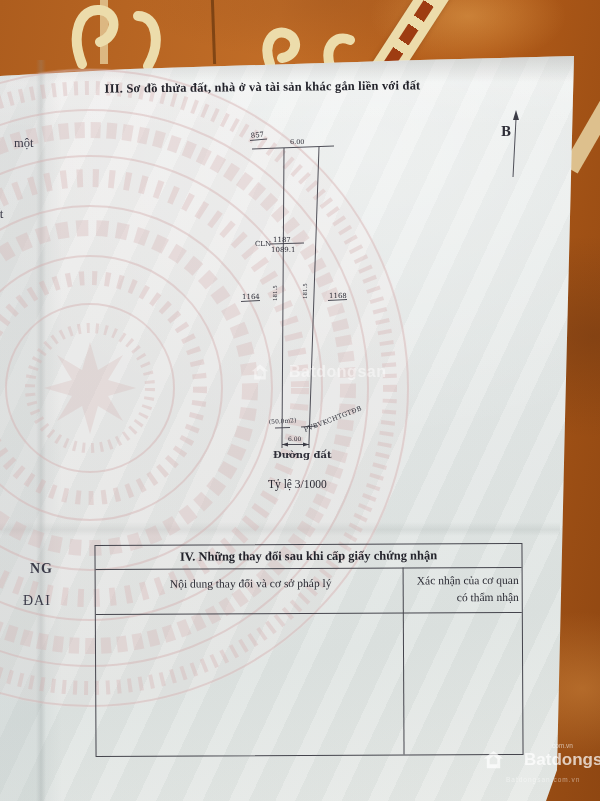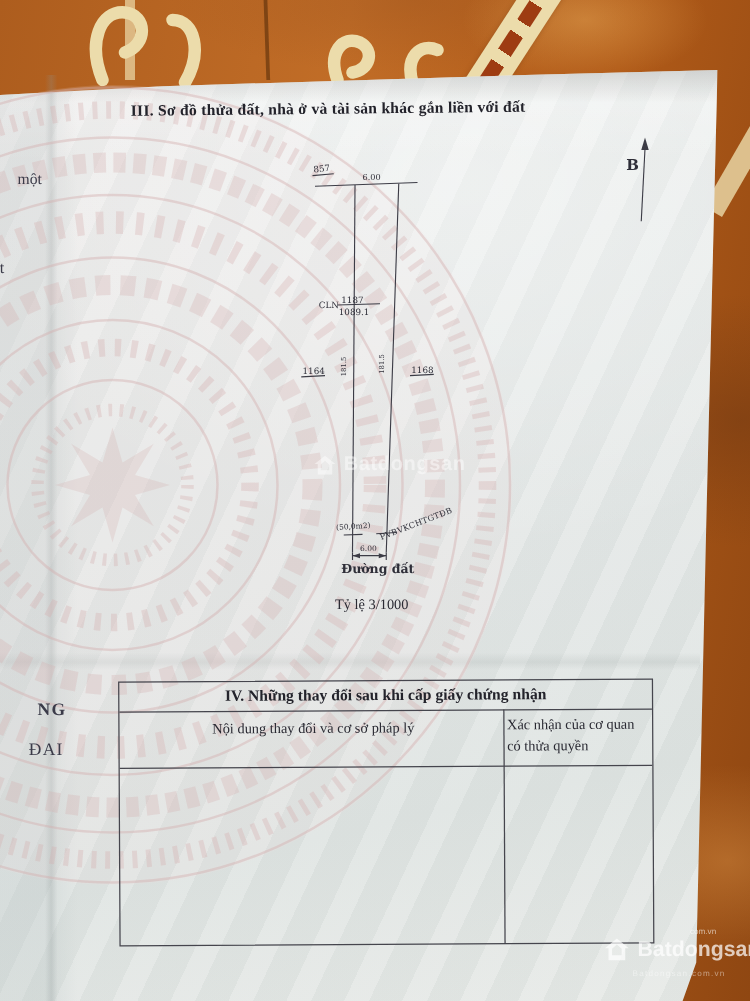--- a/index.html
+++ b/index.html
@@ -89,25 +89,25 @@
   .table4 .vline{position:absolute;left:307px;top:23px;width:0;height:187px;border-left:1.1px solid #45454d;}
   .table4-title{
     position:absolute;left:0;top:4px;width:100%;text-align:center;
     font-size:12.5px;font-weight:bold;color:#23232b;
   }
   .table4-col1{
     position:absolute;left:10px;top:32px;width:290px;text-align:center;
     font-size:11.5px;color:#2a2a33;
   }
   .table4-col2{
-    position:absolute;left:310px;top:28px;width:113px;text-align:left;
+    position:absolute;left:310px;top:28px;width:113px;text-align:right;
     font-size:11.5px;color:#2a2a33;line-height:1.5;
   }
   
-  .wm{position:absolute;display:flex;align-items:center;gap:5px;color:rgba(255,255,255,.55);}
+  .wm{position:absolute;display:flex;align-items:center;gap:19px;color:rgba(255,255,255,.55);}
   .wm-center{left:250px;top:362px;opacity:.85;}
   .wm-center .wm-text{font-family:"Liberation Sans",sans-serif;font-size:16px;font-weight:bold;letter-spacing:.5px;}
   .wm-corner{left:482px;top:748px;color:rgba(255,255,255,.72);}
   .wm-corner .wm-text{font-family:"Liberation Sans",sans-serif;font-size:17px;font-weight:bold;}
   .wm-suffix{position:absolute;left:552px;top:742px;font-family:"Liberation Sans",sans-serif;
     font-size:6.5px;color:rgba(255,255,255,.6);}
   .wm-sub{position:absolute;left:506px;top:776px;font-family:"Liberation Sans",sans-serif;
     font-size:6.5px;letter-spacing:1px;color:rgba(255,255,255,.45);}
 </style>
 </head>
@@ -212,21 +212,21 @@
 <div class="scale-label">Tỷ lệ 3/1000</div>
 
 <div class="table4">
   <div class="table4-title">IV. Những thay đổi sau khi cấp giấy chứng nhận</div>
   <div class="hline1"></div>
   <div class="hline2"></div>
   <div class="vline"></div>
   <div class="table4-col1">Nội dung thay đổi và cơ sở pháp lý</div>
   <div class="table4-col2">
     <div>Xác nhận của cơ quan</div>
-    <div>có thửa quyền</div>
+    <div>có thẩm nhận</div>
   </div>
 </div>
 
 <div class="wm wm-center">
   <svg width="20" height="20" viewBox="0 0 24 24">
     <path d="M12,3 L22,11 L19,11 L19,21 L5,21 L5,11 L2,11 Z M12,8 L8,11.5 L8,17 L16,17 L16,11.5 Z" fill="rgba(255,255,255,.55)"></path>
   </svg>
   <span class="wm-text">Batdongsan</span>
 </div>
 <div class="wm wm-corner">

